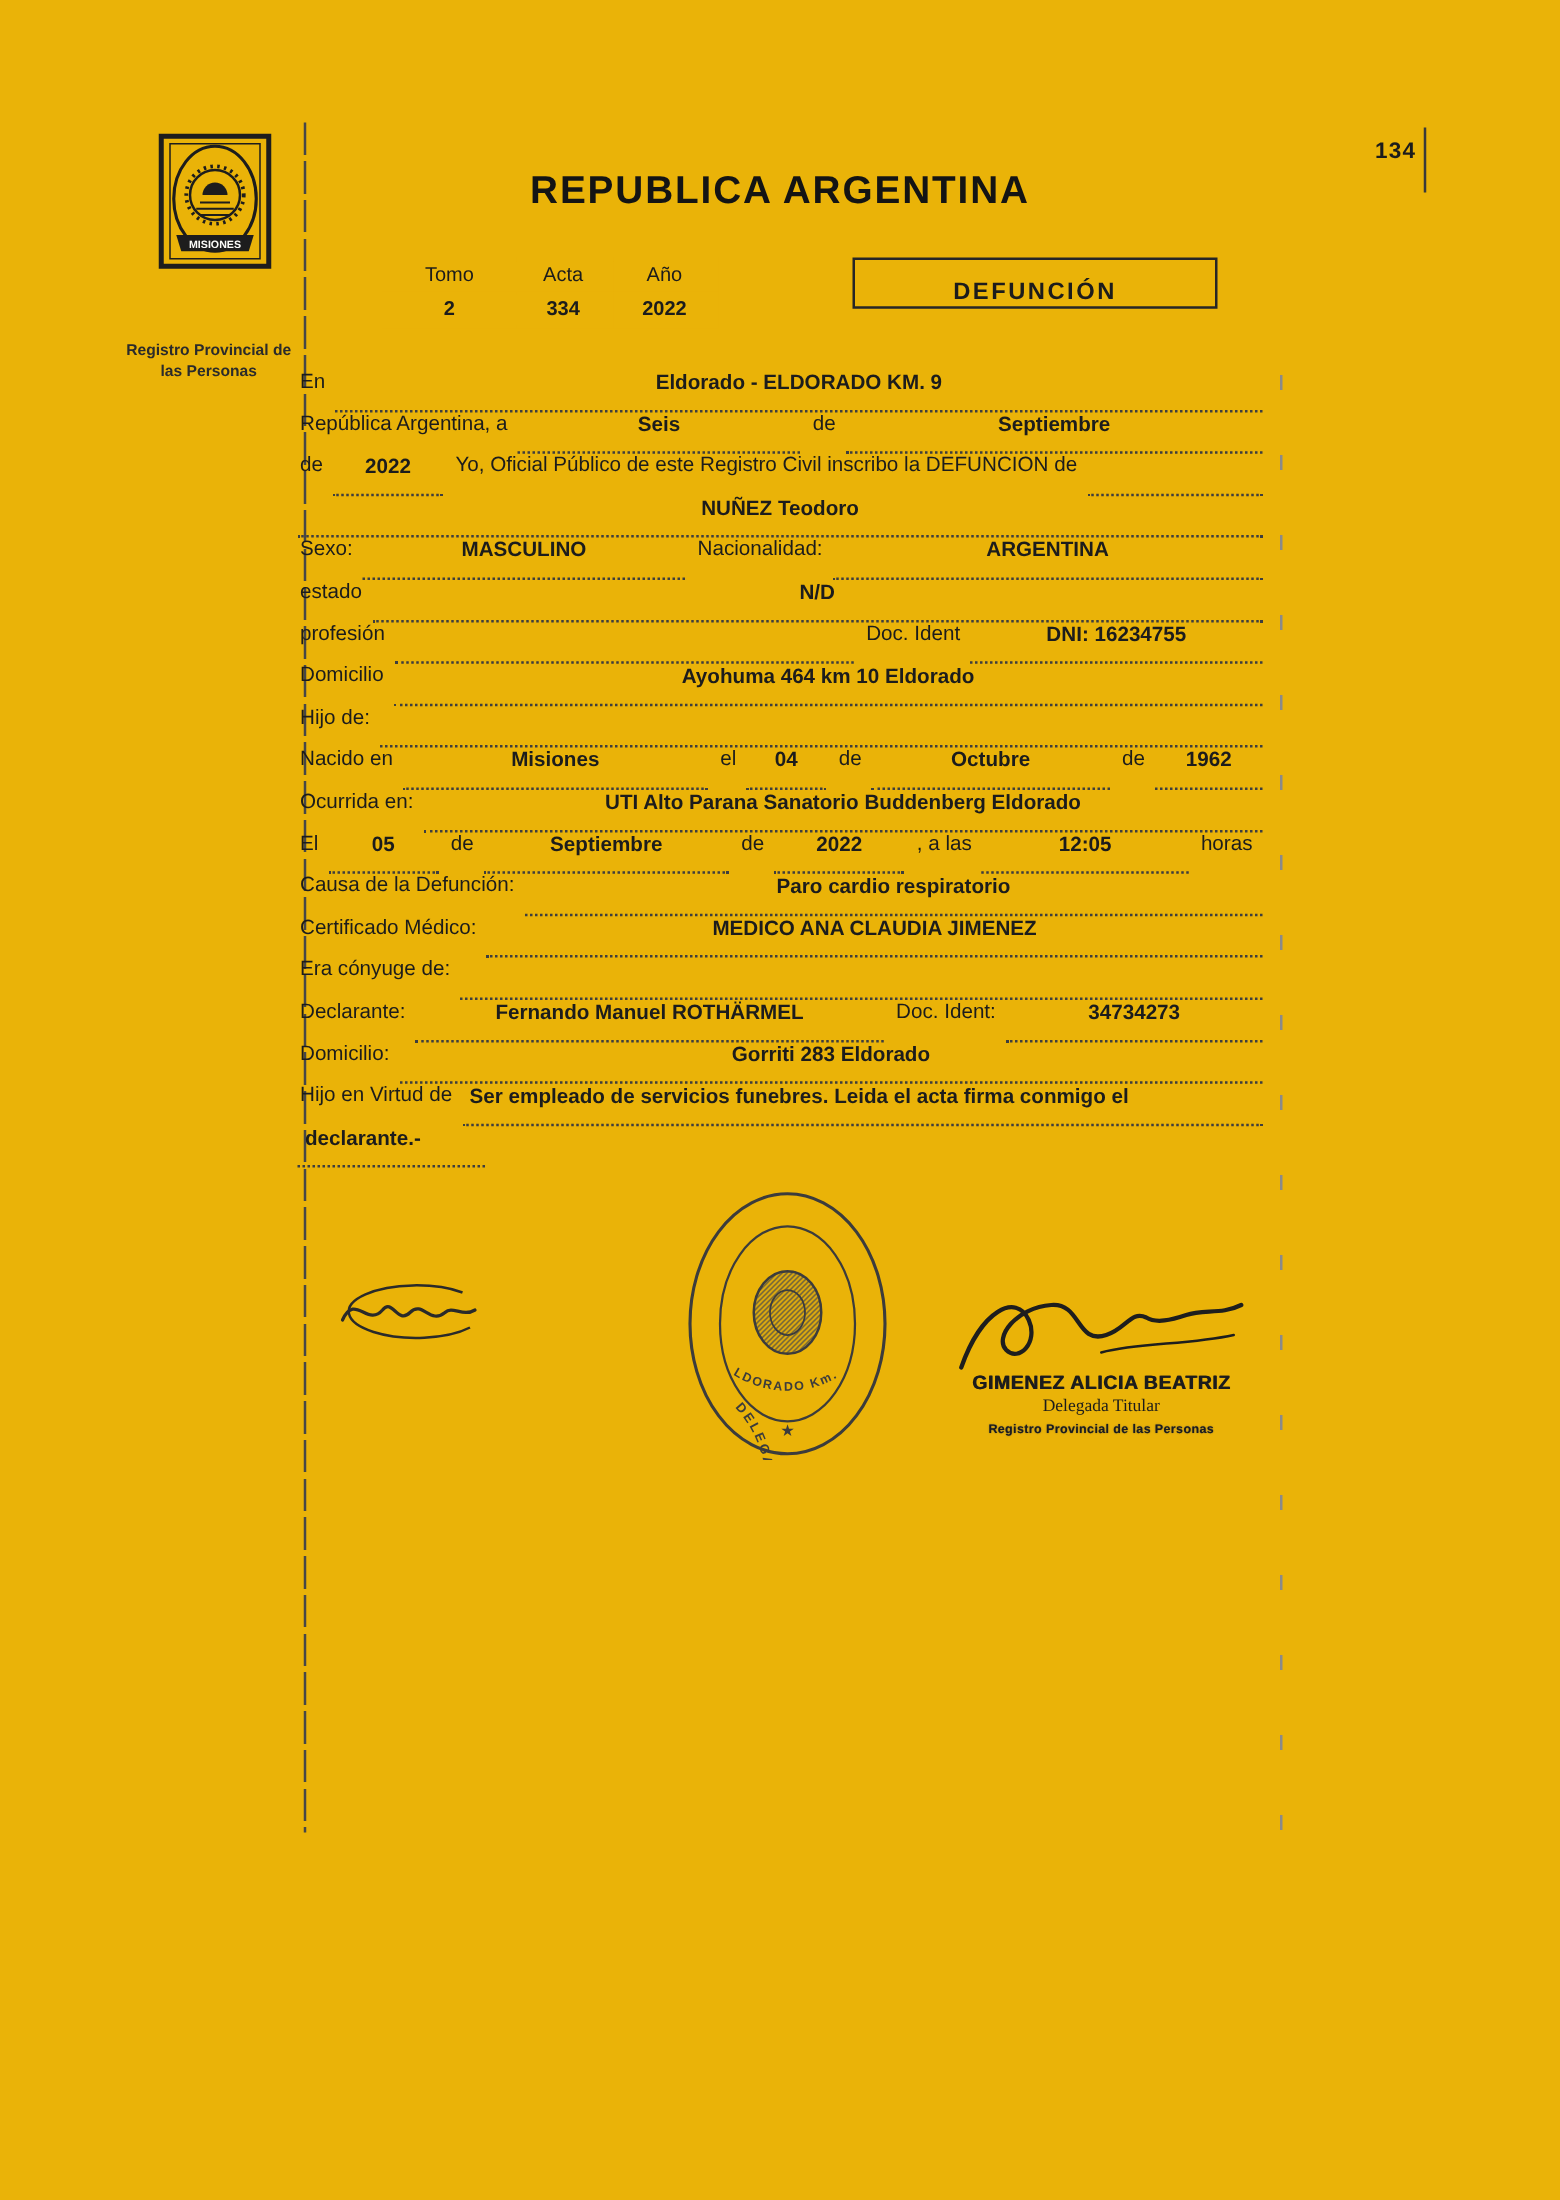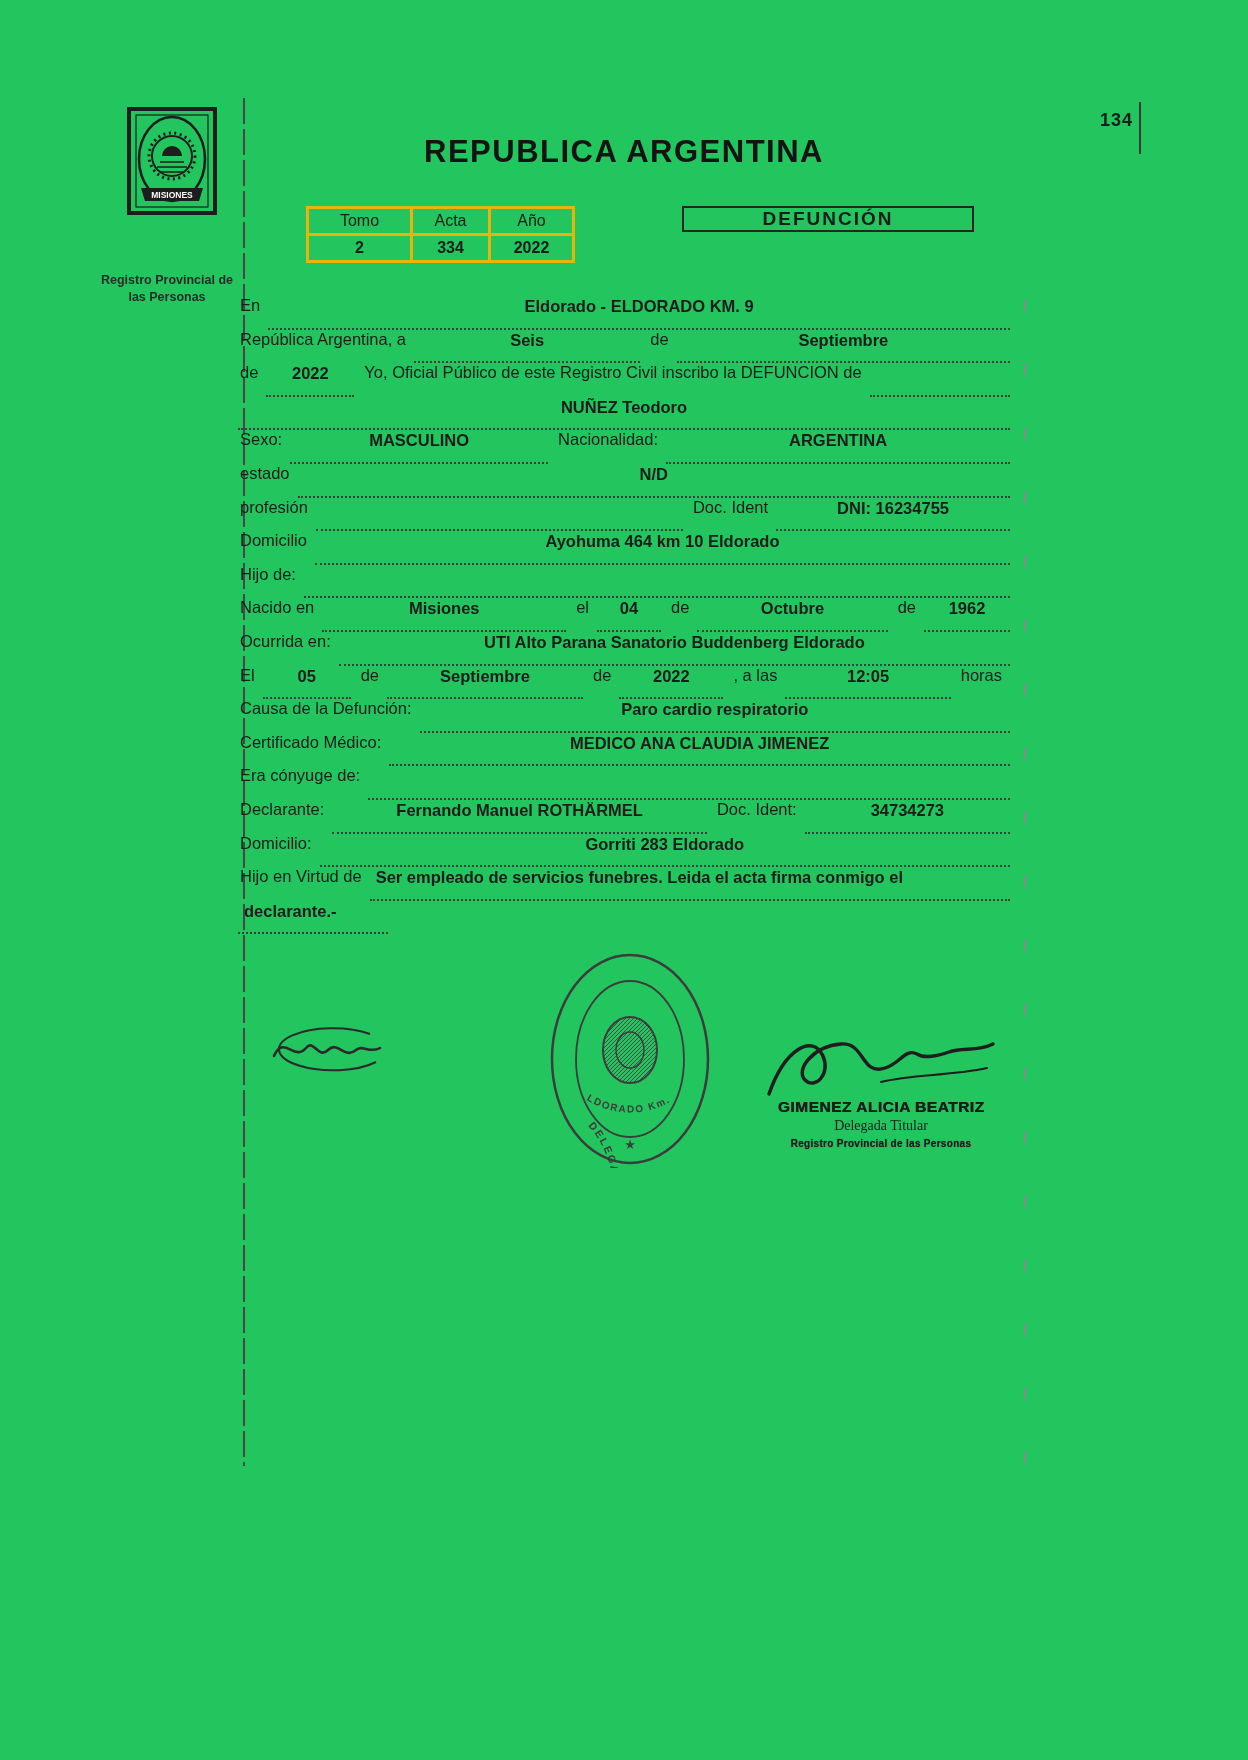--- a/index.html
+++ b/index.html
@@ -1,21 +1,21 @@
 <!DOCTYPE html>
 <html><head>
 <meta charset="utf-8">
 <style>
   * { box-sizing: border-box; }
   html,body { margin:0; padding:0; background:#d9d9d9; }
   .page {
     position: relative;
     width: 1248px; height: 1760px;
     margin: 0 auto;
-    background: #22c55e;
+    background: #eab308;
     color: #1c1c1c;
     font-family: "Liberation Sans", sans-serif;
     overflow: hidden;
   }
 
   
   .vline-left {
     position:absolute; left:243px; top:98px; width:2px; height:1368px;
     background: repeating-linear-gradient(to bottom, #474747 0 26px, transparent 26px 31px);
   }
@@ -47,21 +47,21 @@
   .rec-table { border-collapse:collapse; margin-left:68px; }
   .rec-table th, .rec-table td {
     border:3px solid #eab308; text-align:center; font-size:16px; padding:3px 6px;
   }
   .rec-table th { font-weight:normal; }
   .col-tomo { width:104px; } .col-acta { width:78px; } .col-anio { width:84px; }
   .rec-table td { font-weight:bold; }
 
   .defuncion-box {
     margin-left:auto; margin-right:36px;
-    width:292px; height:26px; border:2px solid #262626;
+    width:292px; height:41px; border:2px solid #262626;
     display:flex; align-items:flex-end; justify-content:center;
     font-size:19px; font-weight:bold; letter-spacing:2px;
   }
 
   .form { margin-top:33px; font-size:16.5px; }
   .fline { display:flex; min-height:33.6px; }
   .lab { white-space:nowrap; padding:0 8px 1px 10px; }
   .fline .lab:first-child { padding-left:2px; }
   .val {
     border-bottom:2px dotted #3e3e3e;

